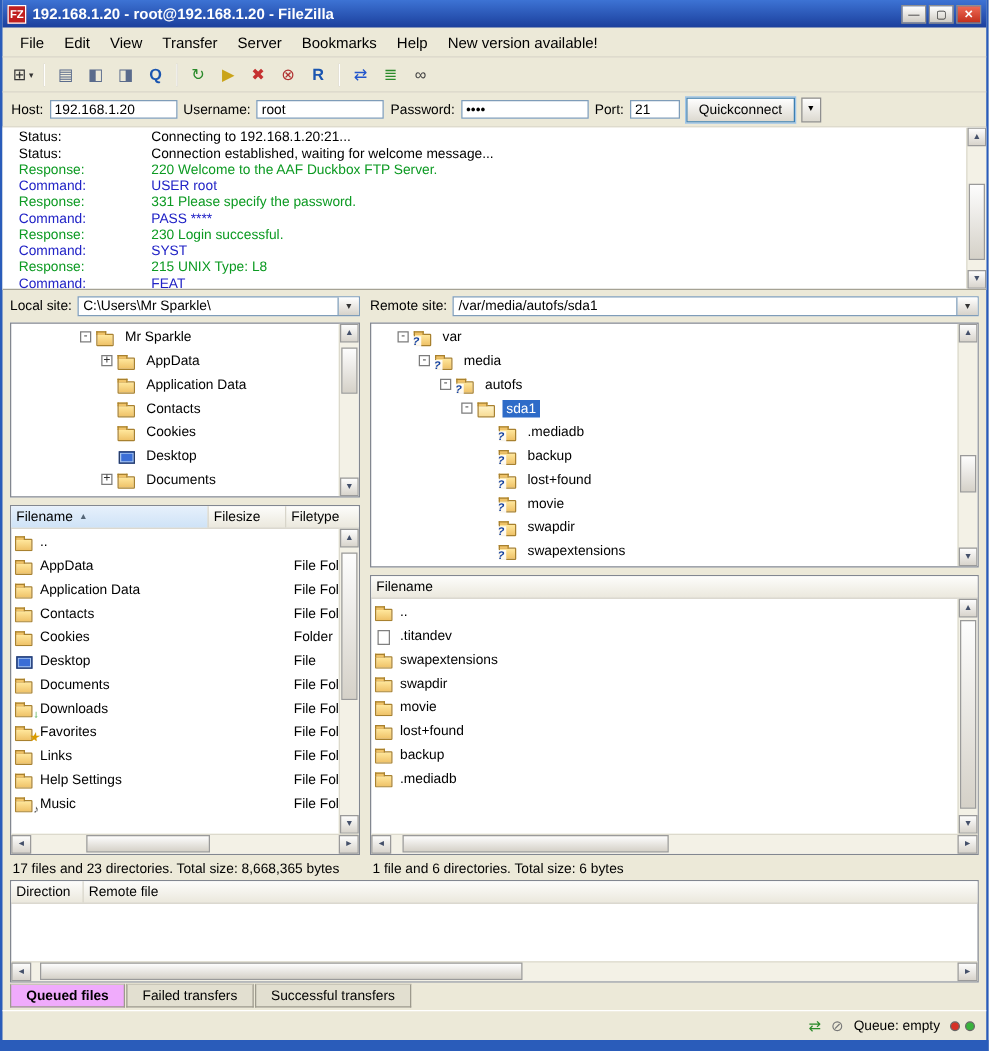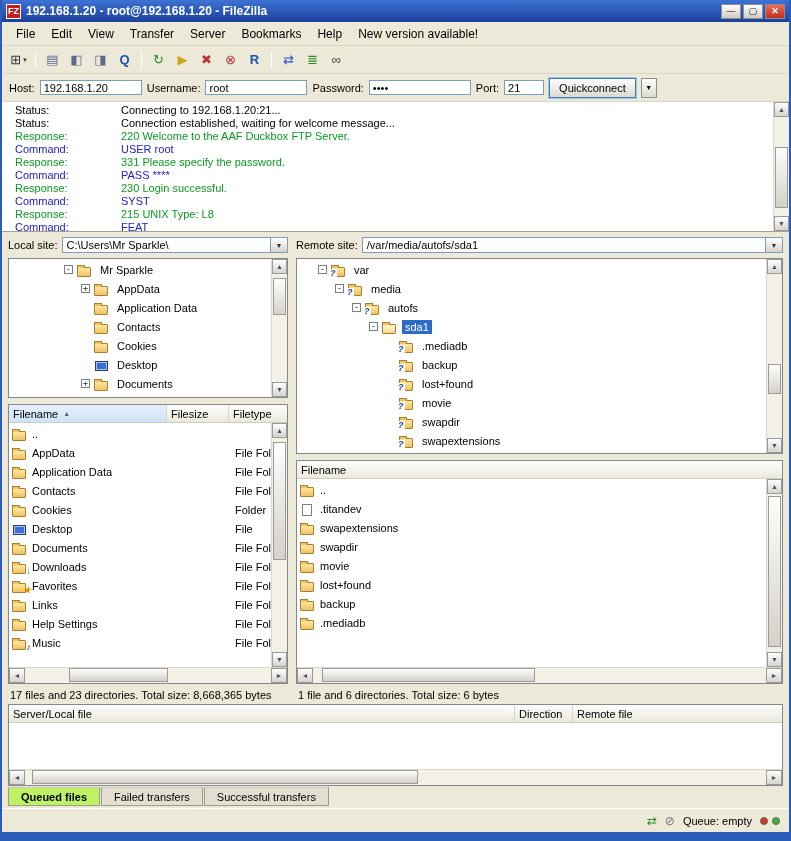--- a/index.html
+++ b/index.html
@@ -97,21 +97,21 @@
   .c-size { width:62px; flex:none; text-align:right; padding-right:6px; }
   .c-type { flex:1; padding-left:6px; overflow:hidden; }
   .pane-status { height:20px; flex:none; display:flex; align-items:center; padding:2px 2px 0 2px; }
 
   
   .queue { height:104px; flex:none; display:flex; flex-direction:column; padding:0 6px; }
   .queue-box { flex:1; min-height:0; border:1px solid #828790; background:#fff; display:flex; flex-direction:column; }
   .queue-body { flex:1; }
   .tabs { height:22px; flex:none; display:flex; align-items:flex-start; padding-top:1px; gap:1px; }
   .tab { height:19px; display:flex; align-items:center; padding:0 12px; background:#e2dfd0; border:1px solid #9d9a8d; border-top:1px solid #c9c6b8; font-size:11px; }
-  .tab.active { background:#bef264; font-weight:bold; }
+  .tab.active { background:#f0abfc; font-weight:bold; }
 
   
   .statusbar { height:24px; flex:none; display:flex; align-items:center; gap:8px; padding:0 9px; border-top:1px solid #fff; }
   .sb-fill { flex:1; }
   .sbi { font-size:12px; }
   .leds { display:flex; gap:4px; align-items:center; }
   .led { width:8px; height:8px; border-radius:50%; border:1px solid #666; }
   .led.red { background:#d63226; } .led.green { background:#39b33c; }
 </style>
 </head>
@@ -669,21 +669,20 @@
           <div class="hs-btn">►</div>
         </div>
       </div>
       <div class="pane-status">1 file and 6 directories. Total size: 6 bytes</div>
     </div>
   </div>
 
   <div class="queue">
     <div class="queue-box">
       <div class="list-head" id="queue-head">
-          <span class="hcell" style="width: 506px;">Server/Local file</span>
           <span class="hcell" style="width: 58px;">Direction</span>
           <span class="hcell flex">Remote file</span>
         </div>
       <div class="queue-body"></div>
       <div class="hscroll">
         <div class="hs-btn">◄</div>
         <div class="hs-track">
             <div class="hs-thumb" style="left:1%;width:52%;"></div>
           </div>
         <div class="hs-btn">►</div>

